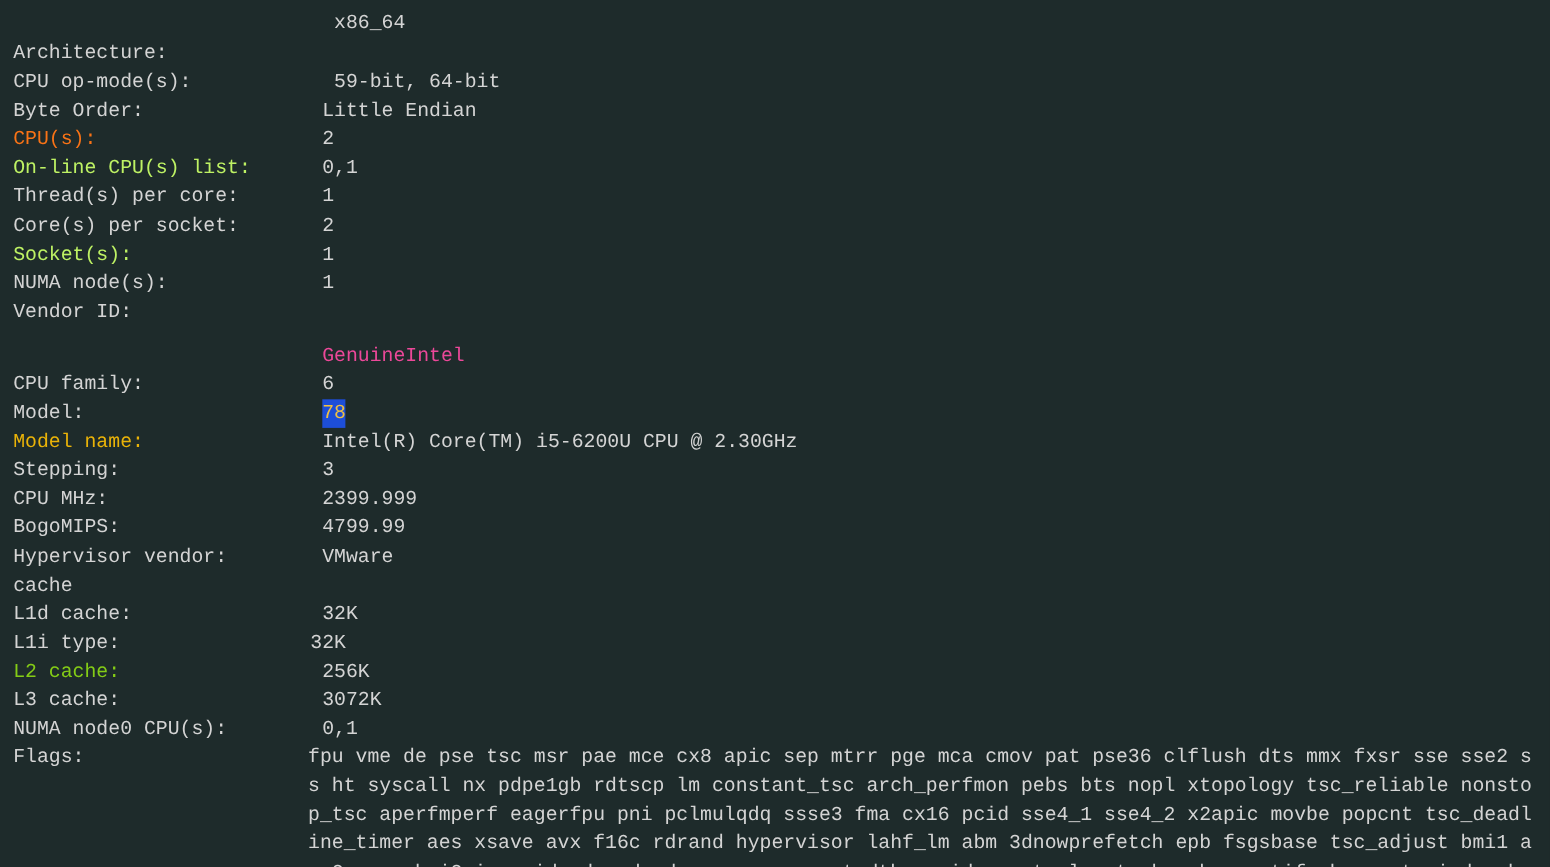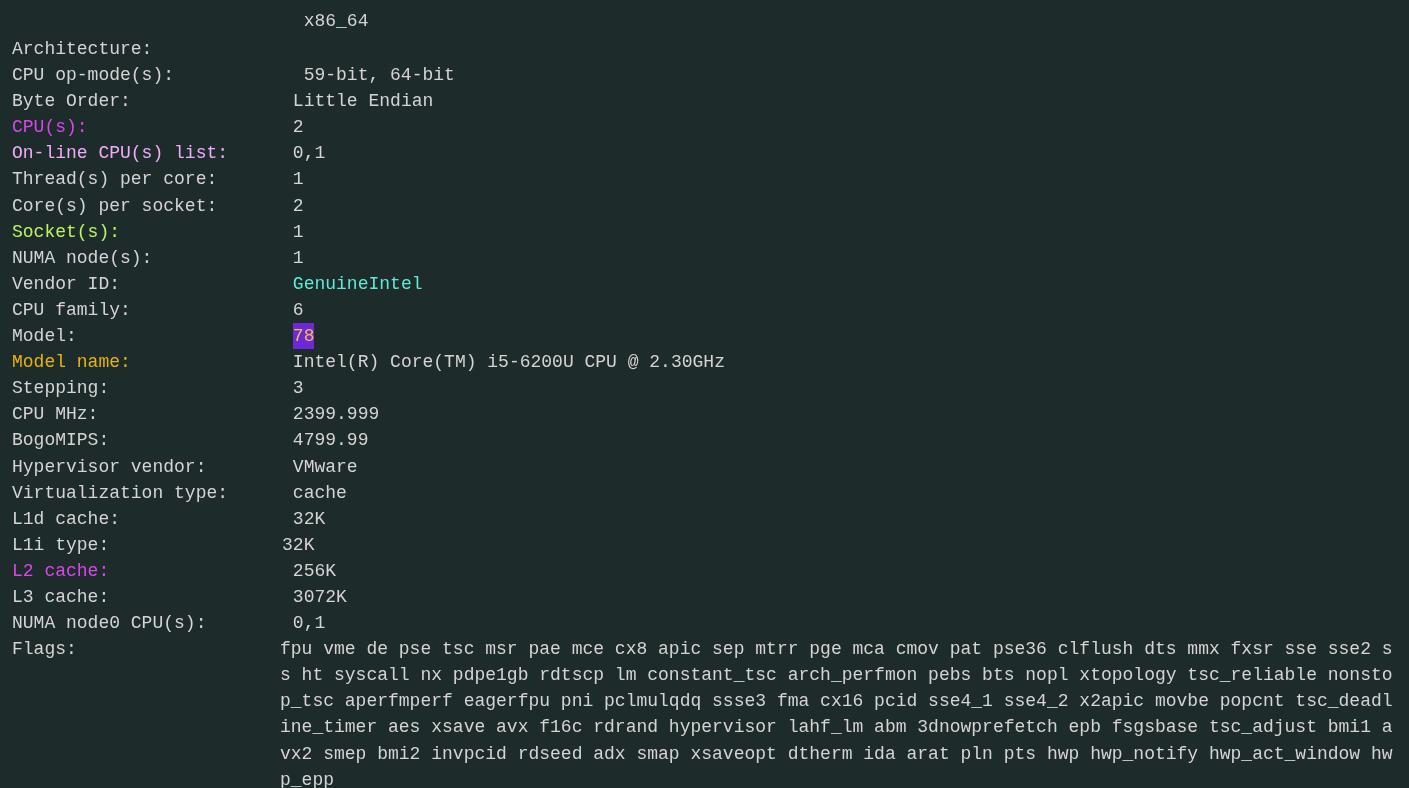--- a/index.html
+++ b/index.html
@@ -42,38 +42,38 @@
 <body>
 
 <div class="terminal">
   <div class="line">
     <span class="prompt"></span><span class="command"></span>
   </div>
   <div id="rows-container">
       <div class="line"><span style="color: rgb(212, 212, 212); display: inline-block; min-width: 268px; margin-top: 28px;">Architecture:              </span><span style="color: rgb(212, 212, 212);">x86_64</span></div>
       <div class="line"><span style="color: rgb(212, 212, 212); display: inline-block; min-width: 268px;">CPU op-mode(s):            </span><span style="color: rgb(212, 212, 212);">59-bit, 64-bit</span></div>
       <div class="line"><span style="color: rgb(212, 212, 212); display: inline-block; min-width: 268px;">Byte Order:               </span><span style="color: rgb(212, 212, 212);">Little Endian</span></div>
-      <div class="line"><span style="color: #d946ef; display: inline-block; min-width: 268px;">CPU(s):                   </span><span style="color: rgb(212, 212, 212);">2</span></div>
-      <div class="line"><span style="color: #f0abfc; display: inline-block; min-width: 268px;">On-line CPU(s) list:      </span><span style="color: rgb(212, 212, 212);">0,1</span></div>
+      <div class="line"><span style="color: #f97316; display: inline-block; min-width: 268px;">CPU(s):                   </span><span style="color: rgb(212, 212, 212);">2</span></div>
+      <div class="line"><span style="color: #bef264; display: inline-block; min-width: 268px;">On-line CPU(s) list:      </span><span style="color: rgb(212, 212, 212);">0,1</span></div>
       <div class="line"><span style="color: rgb(212, 212, 212); display: inline-block; min-width: 268px;">Thread(s) per core:       </span><span style="color: rgb(212, 212, 212);">1</span></div>
       <div class="line"><span style="color: rgb(212, 212, 212); display: inline-block; min-width: 268px;">Core(s) per socket:       </span><span style="color: rgb(212, 212, 212);">2</span></div>
       <div class="line"><span style="color: #bef264; display: inline-block; min-width: 268px;">Socket(s):                </span><span style="color: rgb(212, 212, 212);">1</span></div>
       <div class="line"><span style="color: rgb(212, 212, 212); display: inline-block; min-width: 268px;">NUMA node(s):             </span><span style="color: rgb(212, 212, 212);">1</span></div>
-      <div class="line"><span style="color: rgb(212, 212, 212); display: inline-block; min-width: 268px;">Vendor ID:                </span><span style="color: #5eead4;">GenuineIntel</span></div>
+      <div class="line"><span style="color: rgb(212, 212, 212); display: inline-block; min-width: 268px;">Vendor ID:                </span><span style="color: #ec4899; margin-top: 40px;">GenuineIntel</span></div>
       <div class="line"><span style="color: rgb(212, 212, 212); display: inline-block; min-width: 268px;">CPU family:               </span><span style="color: rgb(212, 212, 212);">6</span></div>
-      <div class="line"><span style="color: rgb(212, 212, 212); display: inline-block; min-width: 268px;">Model:                    </span><span style="color: rgb(240, 192, 64); background-color: #6d28d9;">78</span></div>
+      <div class="line"><span style="color: rgb(212, 212, 212); display: inline-block; min-width: 268px;">Model:                    </span><span style="color: rgb(240, 192, 64); background-color: #1d4ed8;">78</span></div>
       <div class="line"><span style="color: #eab308; display: inline-block; min-width: 268px;">Model name:               </span><span style="color: rgb(212, 212, 212);">Intel(R) Core(TM) i5-6200U CPU @ 2.30GHz</span></div>
       <div class="line"><span style="color: rgb(212, 212, 212); display: inline-block; min-width: 268px;">Stepping:                 </span><span style="color: rgb(212, 212, 212);">3</span></div>
       <div class="line"><span style="color: rgb(212, 212, 212); display: inline-block; min-width: 268px;">CPU MHz:                  </span><span style="color: rgb(212, 212, 212);">2399.999</span></div>
       <div class="line"><span style="color: rgb(212, 212, 212); display: inline-block; min-width: 268px;">BogoMIPS:                 </span><span style="color: rgb(212, 212, 212);">4799.99</span></div>
       <div class="line"><span style="color: rgb(212, 212, 212); display: inline-block; min-width: 268px;">Hypervisor vendor:        </span><span style="color: rgb(212, 212, 212);">VMware</span></div>
-      <div class="line"><span style="color: rgb(212, 212, 212); display: inline-block; min-width: 268px;">Virtualization type:      </span><span style="color: rgb(212, 212, 212);">cache</span></div>
+      <div class="line"><span style="color: rgb(212, 212, 212);">cache</span></div>
       <div class="line"><span style="color: rgb(212, 212, 212); display: inline-block; min-width: 268px;">L1d cache:                </span><span style="color: rgb(212, 212, 212);">32K</span></div>
       <div class="line"><span style="color: rgb(212, 212, 212); display: inline-block; min-width: 268px;">L1i type:                </span><span style="color: rgb(212, 212, 212);">32K</span></div>
-      <div class="line"><span style="color: #d946ef; display: inline-block; min-width: 268px;">L2 cache:                 </span><span style="color: rgb(212, 212, 212);">256K</span></div>
+      <div class="line"><span style="color: #84cc16; display: inline-block; min-width: 268px;">L2 cache:                 </span><span style="color: rgb(212, 212, 212);">256K</span></div>
       <div class="line"><span style="color: rgb(212, 212, 212); display: inline-block; min-width: 268px;">L3 cache:                 </span><span style="color: rgb(212, 212, 212);">3072K</span></div>
       <div class="line"><span style="color: rgb(212, 212, 212); display: inline-block; min-width: 268px;">NUMA node0 CPU(s):        </span><span style="color: rgb(212, 212, 212);">0,1</span></div>
     </div>
   <div id="flags-container">
       <div style="display: flex; flex-wrap: wrap; line-height: 1.45;">
         <span style="color: rgb(212, 212, 212); display: inline-block; min-width: 268px; flex-shrink: 0;">Flags:                    </span>
         <span style="color: rgb(212, 212, 212); flex: 1 1 0%; white-space: pre-wrap; word-break: break-all;">fpu vme de pse tsc msr pae mce cx8 apic sep mtrr pge mca cmov pat pse36 clflush dts mmx fxsr sse sse2 ss ht syscall nx pdpe1gb rdtscp lm constant_tsc arch_perfmon pebs bts nopl xtopology tsc_reliable nonstop_tsc aperfmperf eagerfpu pni pclmulqdq ssse3 fma cx16 pcid sse4_1 sse4_2 x2apic movbe popcnt tsc_deadline_timer aes xsave avx f16c rdrand hypervisor lahf_lm abm 3dnowprefetch epb fsgsbase tsc_adjust bmi1 avx2 smep bmi2 invpcid rdseed adx smap xsaveopt dtherm ida arat pln pts hwp hwp_notify hwp_act_window hwp_epp</span>
       </div>
     </div>
 </div>

